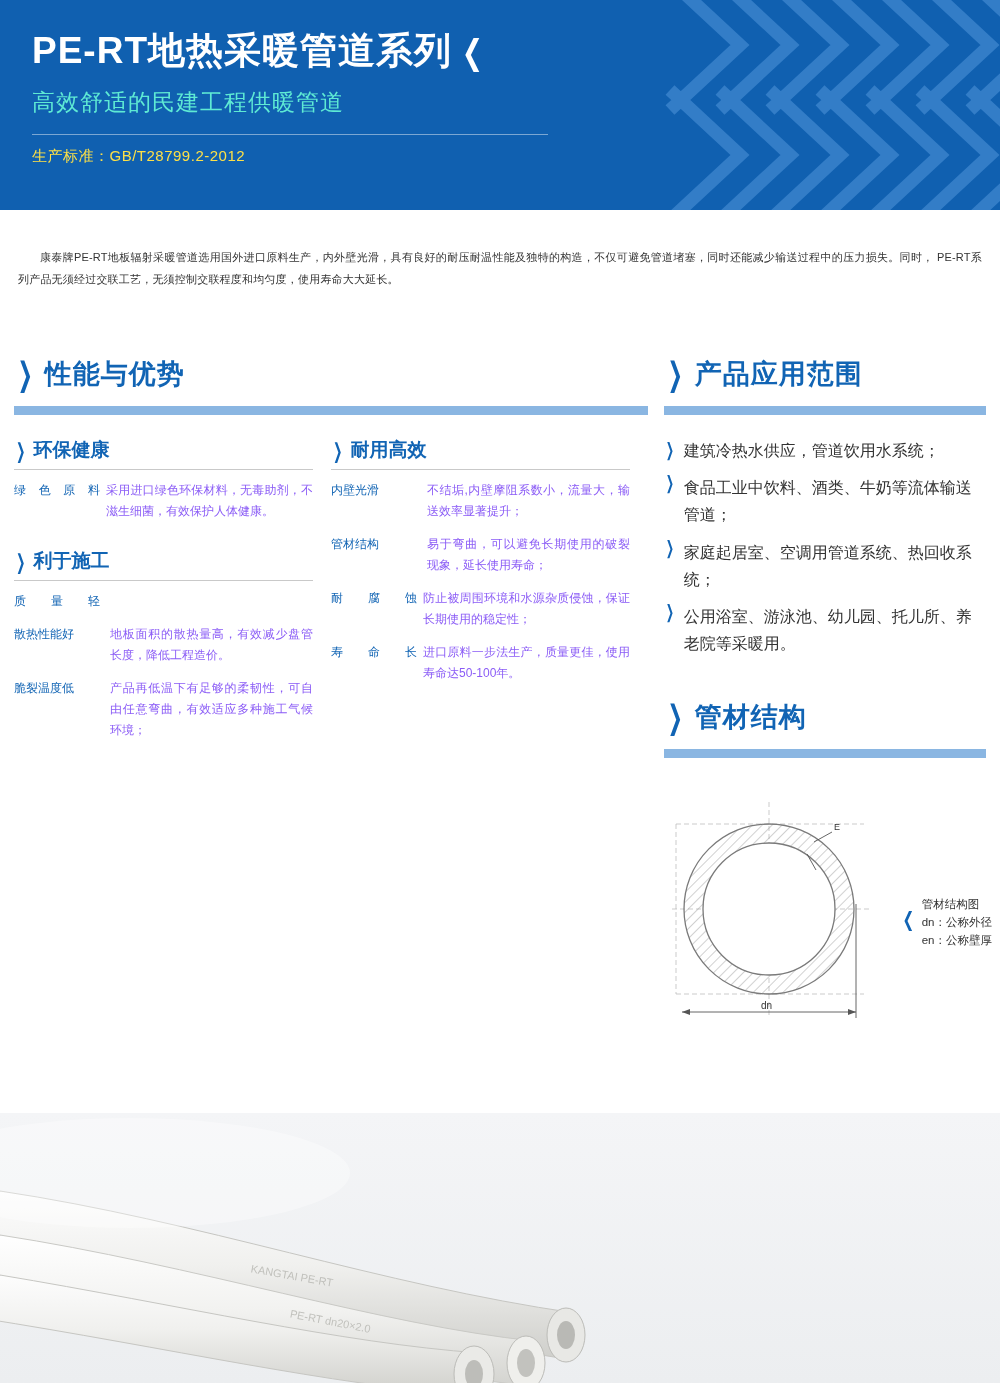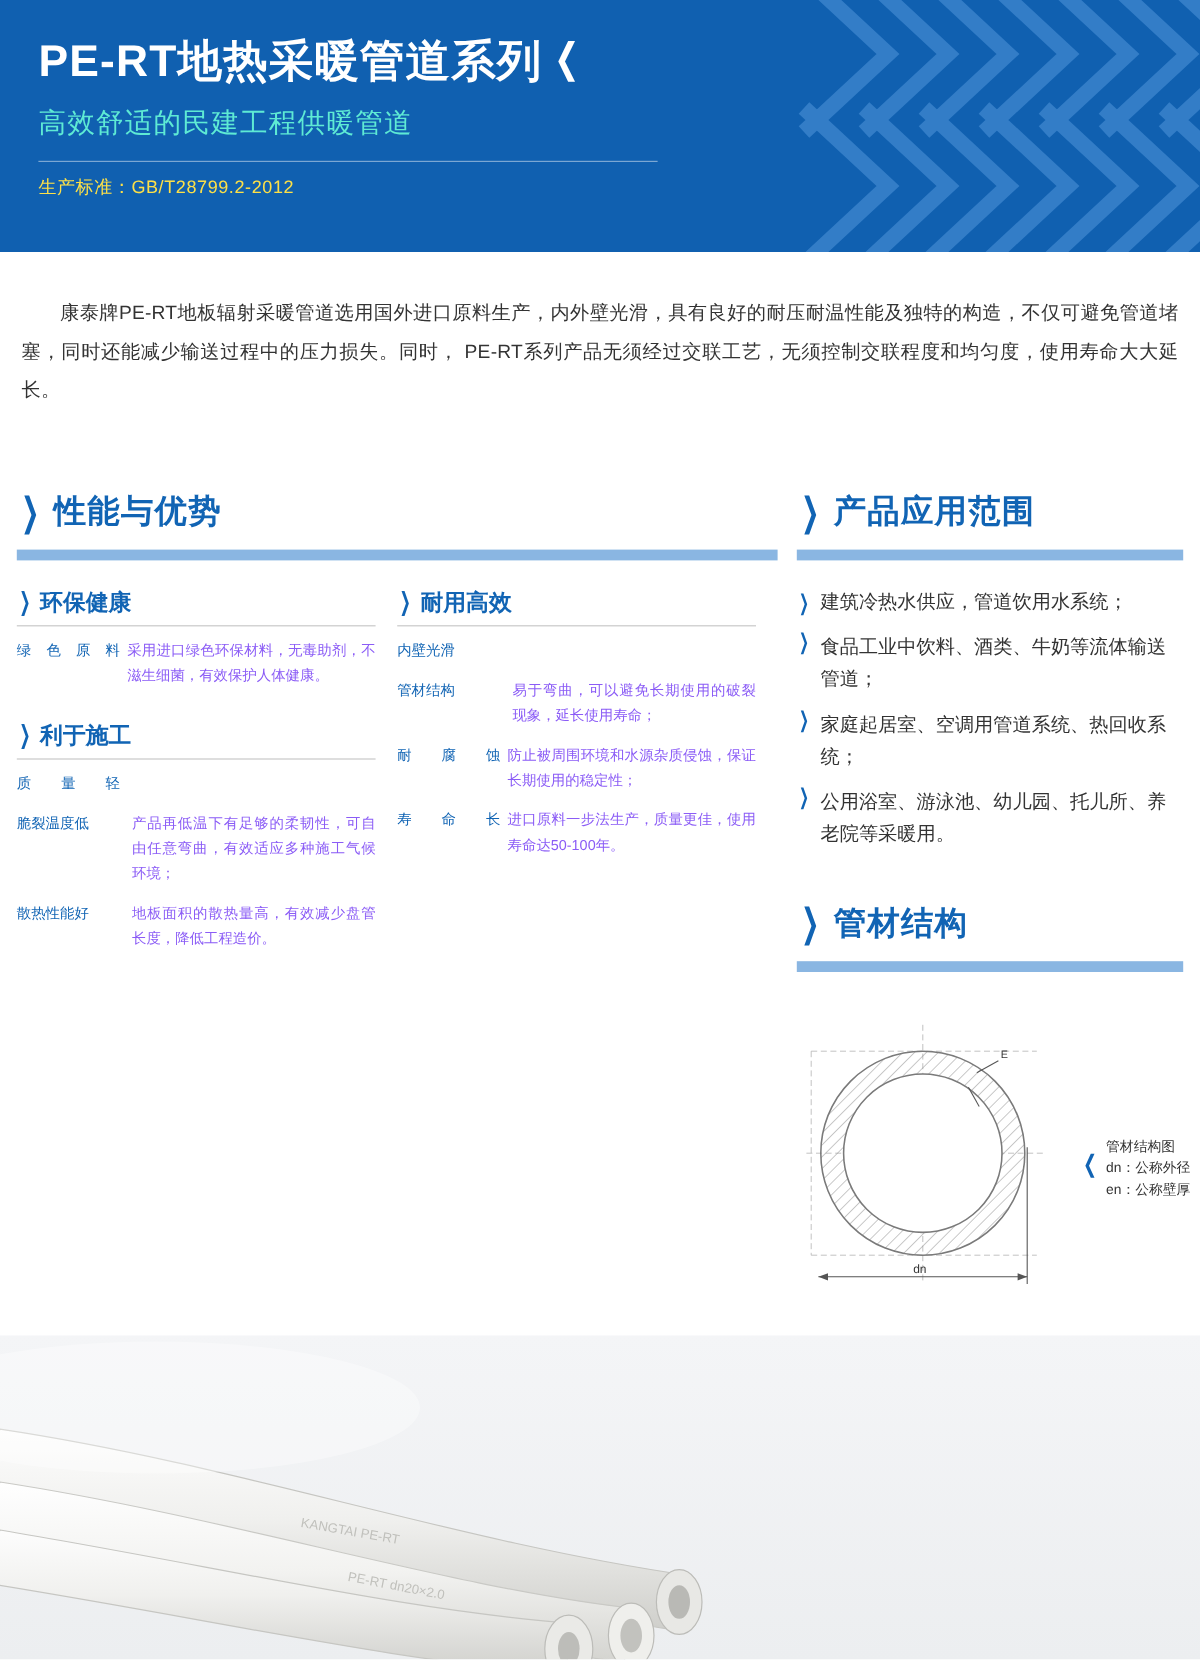--- a/index.html
+++ b/index.html
@@ -37,21 +37,21 @@
     z-index: 3;
   }
   .header-title {
     font-size: 37px;
     font-weight: bold;
     color: #ffffff;
     letter-spacing: 1px;
     line-height: 1.15;
     margin: 0;
     display: flex;
-    align-items: flex-start;
+    align-items: flex-end;
   }
   .header-title-chevron {
     display: inline-block;
     margin-left: 6px;
     font-size: 34px;
     color: #ffffff;
     transform: scaleX(0.75);
   }
   .header-sub {
     font-size: 23px;
@@ -67,21 +67,21 @@
   }
   .header-std {
     font-size: 15px;
     color: #fde047;
     letter-spacing: 0.5px;
   }
 
   
   .intro {
     margin: 36px 18px 0 18px;
-    font-size: 16px;
+    font-size: 11px;
     line-height: 2.0;
     color: #333;
     text-align: justify;
     letter-spacing: 0.2px;
   }
   .intro p { margin: 0; text-indent: 2em; }
 
   
   .main {
     display: flex;
@@ -280,39 +280,40 @@
         <div class="sub-block">
           <div class="sub-title">
             <span class="chev">❯</span>
             <span>利于施工</span>
           </div>
           <div class="sub-rule"></div>
           <div class="feat">
             <div class="feat-key">质量轻</div>
           </div>
           <div class="feat">
+            <div class="feat-key wide">散热性能好</div>
+            <div class="feat-val">地板面积的散热量高，有效减少盘管长度，降低工程造价。</div>
+          </div>
+          <div class="feat">
             <div class="feat-key wide">脆裂温度低</div>
             <div class="feat-val">产品再低温下有足够的柔韧性，可自由任意弯曲，有效适应多种施工气候环境；</div>
-          </div>
-          <div class="feat">
-            <div class="feat-key wide">散热性能好</div>
-            <div class="feat-val">地板面积的散热量高，有效减少盘管长度，降低工程造价。</div>
           </div>
         </div>
       </div>
 
       <div class="sub-col">
         <div>
           <div class="sub-title">
             <span class="chev">❯</span>
             <span>耐用高效</span>
           </div>
           <div class="sub-rule"></div>
           <div class="feat">
             <div class="feat-key wide">内壁光滑</div>
+            <div class="feat-val">不结垢,内壁摩阻系数小，流量大，输送效率显著提升；</div>
           </div>
           <div class="feat">
             <div class="feat-key wide">管材结构</div>
             <div class="feat-val">易于弯曲，可以避免长期使用的破裂现象，延长使用寿命；</div>
           </div>
           <div class="feat">
             <div class="feat-key">耐腐蚀</div>
             <div class="feat-val">防止被周围环境和水源杂质侵蚀，保证长期使用的稳定性；</div>
           </div>
           <div class="feat">

